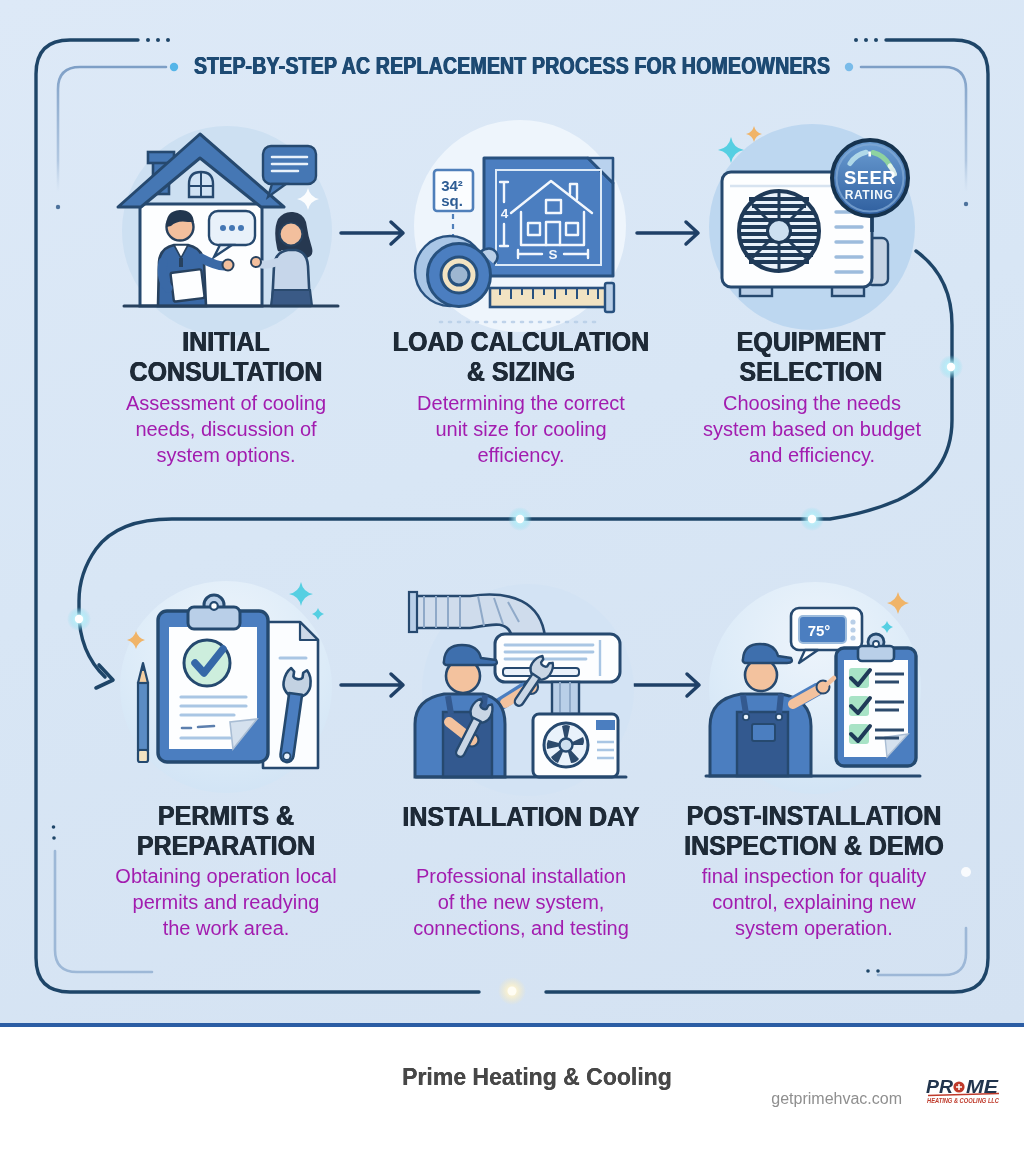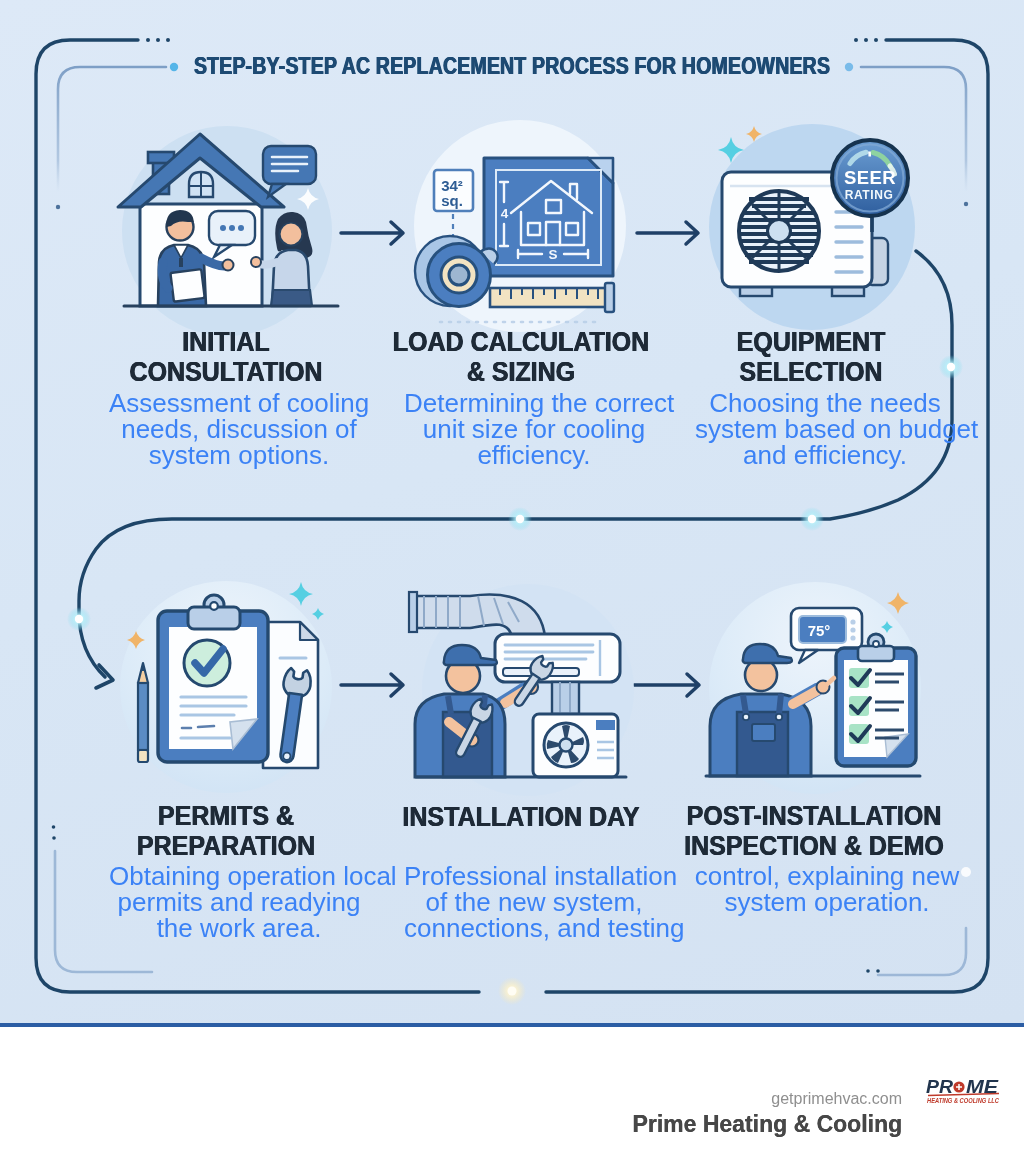--- a/index.html
+++ b/index.html
@@ -3,23 +3,23 @@
 <meta charset="utf-8">
 <style>
   html,body{margin:0;padding:0;}
   body{width:1024px;height:1154px;font-family:"Liberation Sans", sans-serif;background:#ffffff;}
   #canvas{position:relative;width:1024px;height:1154px;overflow:hidden;}
   #blue{position:absolute;left:0;top:0;width:1024px;height:1024px;background:linear-gradient(160deg,#dde9f7 0%,#d8e6f5 45%,#d4e2f2 100%);}
   #gfx{position:absolute;left:0;top:0;}
   .t{position:absolute;text-align:center;}
   .t div{white-space:nowrap;}
   .head{font-weight:bold;color:#1e2a37;font-size:25px;line-height:28px;transform:scaleY(1.08);text-shadow:.4px 0 #1e2a37,-.4px 0 #1e2a37;}
-  .desc{color:#3b82f6;font-size:26px;line-height:26px;margin-left:13px;}
+  .desc{color:#a21caf;font-size:20px;line-height:26px;}
   #maintitle{position:absolute;left:0;top:55px;width:1024px;text-align:center;color:#1d4a73;font-weight:bold;font-size:19.5px;letter-spacing:.2px;transform:scaleY(1.2);text-shadow:.5px 0 #1d4a73,-.5px 0 #1d4a73;}
-  #brand{position:absolute;right:122px;top:1064px;width:500px;text-align:right;color:#474747;font-weight:bold;font-size:23px;text-shadow:.3px 0 #474747;margin-top:47px;}
+  #brand{position:absolute;right:122px;top:1064px;width:500px;text-align:left;color:#474747;font-weight:bold;font-size:23px;text-shadow:.3px 0 #474747;}
   #site{position:absolute;right:122px;top:1090px;width:500px;text-align:right;color:#8f8f8f;font-size:16px;}
 </style>
 </head>
 <body>
 <div id="canvas">
   <div id="blue"></div>
   <svg id="gfx" width="1024" height="1154" viewBox="0 0 1024 1154" fill="none">
   <defs>
     <radialGradient id="glowc" cx="50%" cy="50%" r="50%">
       <stop offset="0%" stop-color="#ffffff" stop-opacity="1"></stop>
@@ -364,19 +364,20 @@
       <div>Professional installation</div>
       <div>of the new system,</div>
       <div>connections, and testing</div>
     </div>
 
   <div class="t head" style="left:684px;top:802px;width:260px;">
       <div>POST-INSTALLATION</div>
       <div>INSPECTION &amp; DEMO</div>
     </div>
   <div class="t desc" style="left:680px;top:863px;width:268px;">
+      <div>final inspection for quality</div>
       <div>control, explaining new</div>
       <div>system operation.</div>
     </div>
 
   <div id="brand">Prime Heating &amp; Cooling</div>
   <div id="site">getprimehvac.com</div>
 </div>
 
 </body></html>

